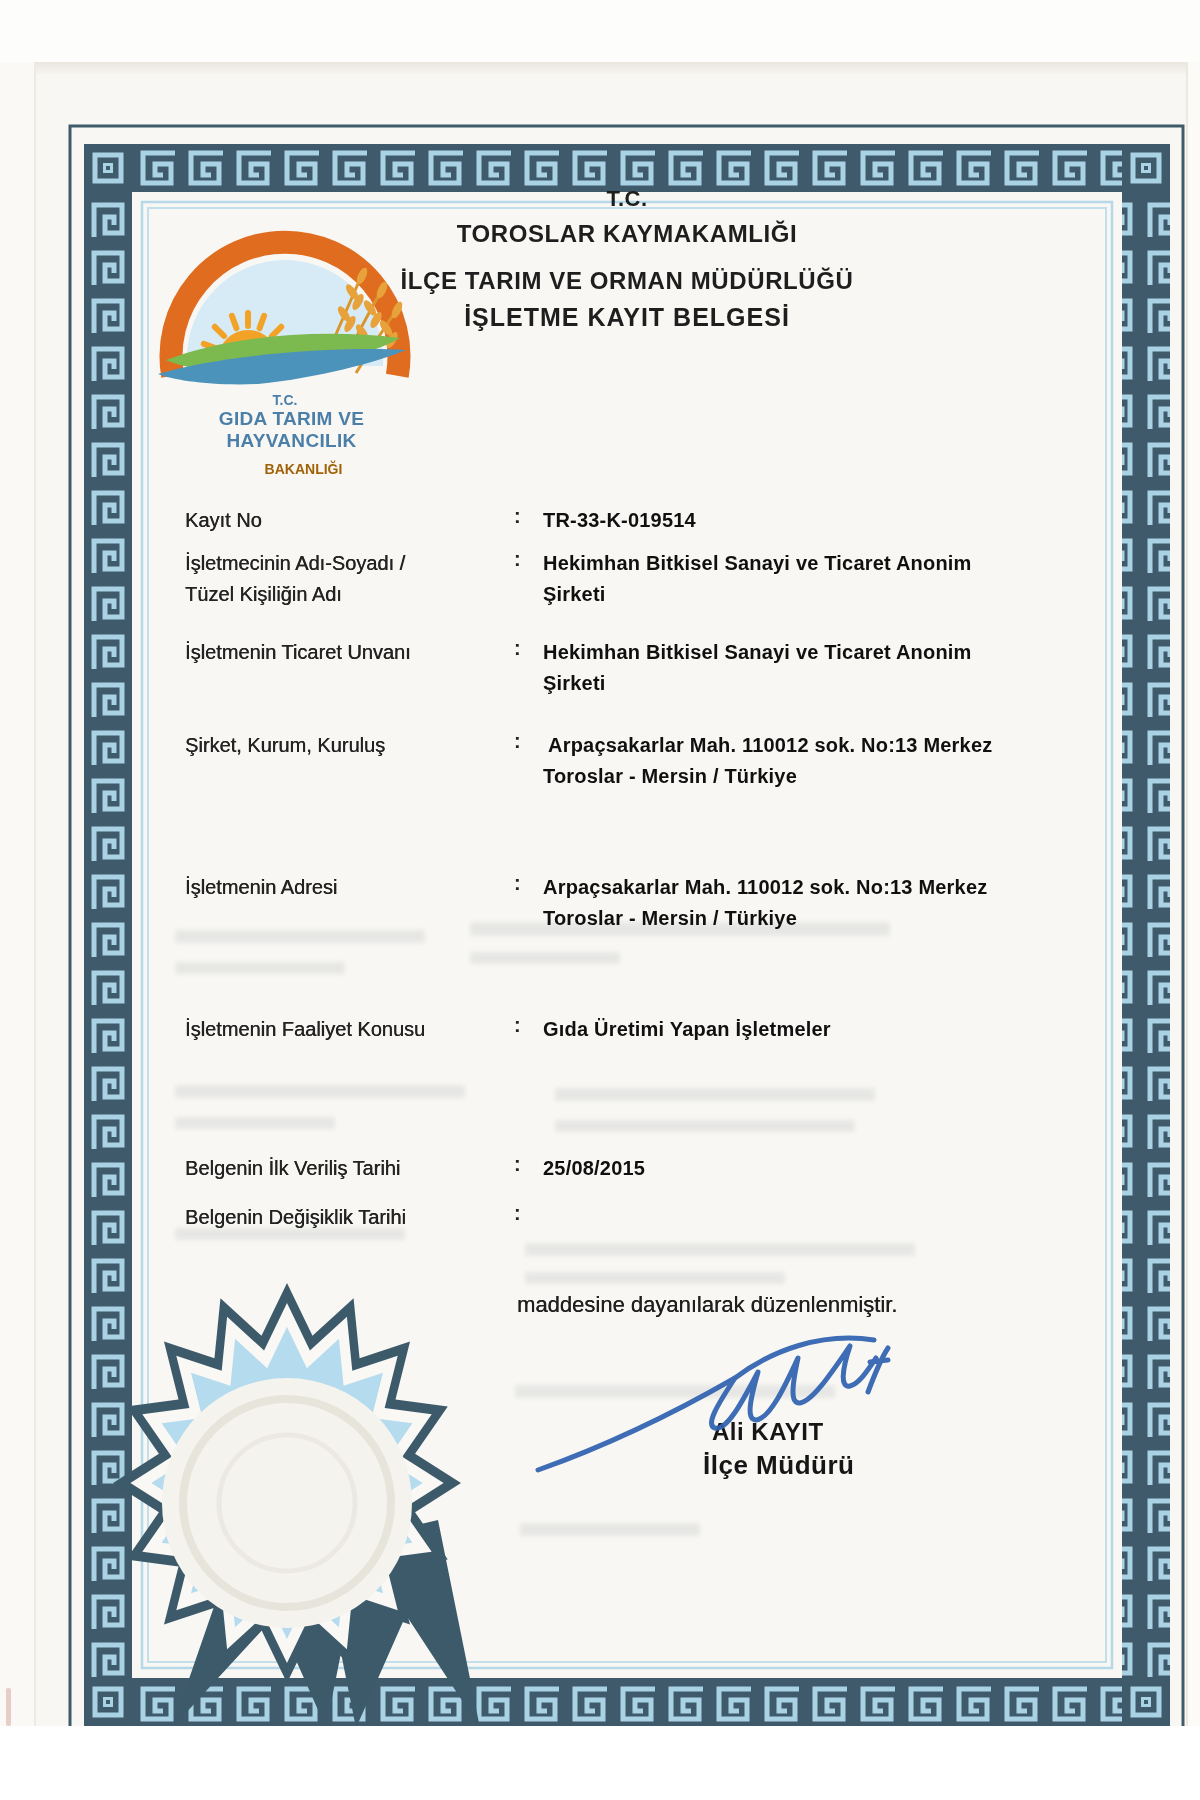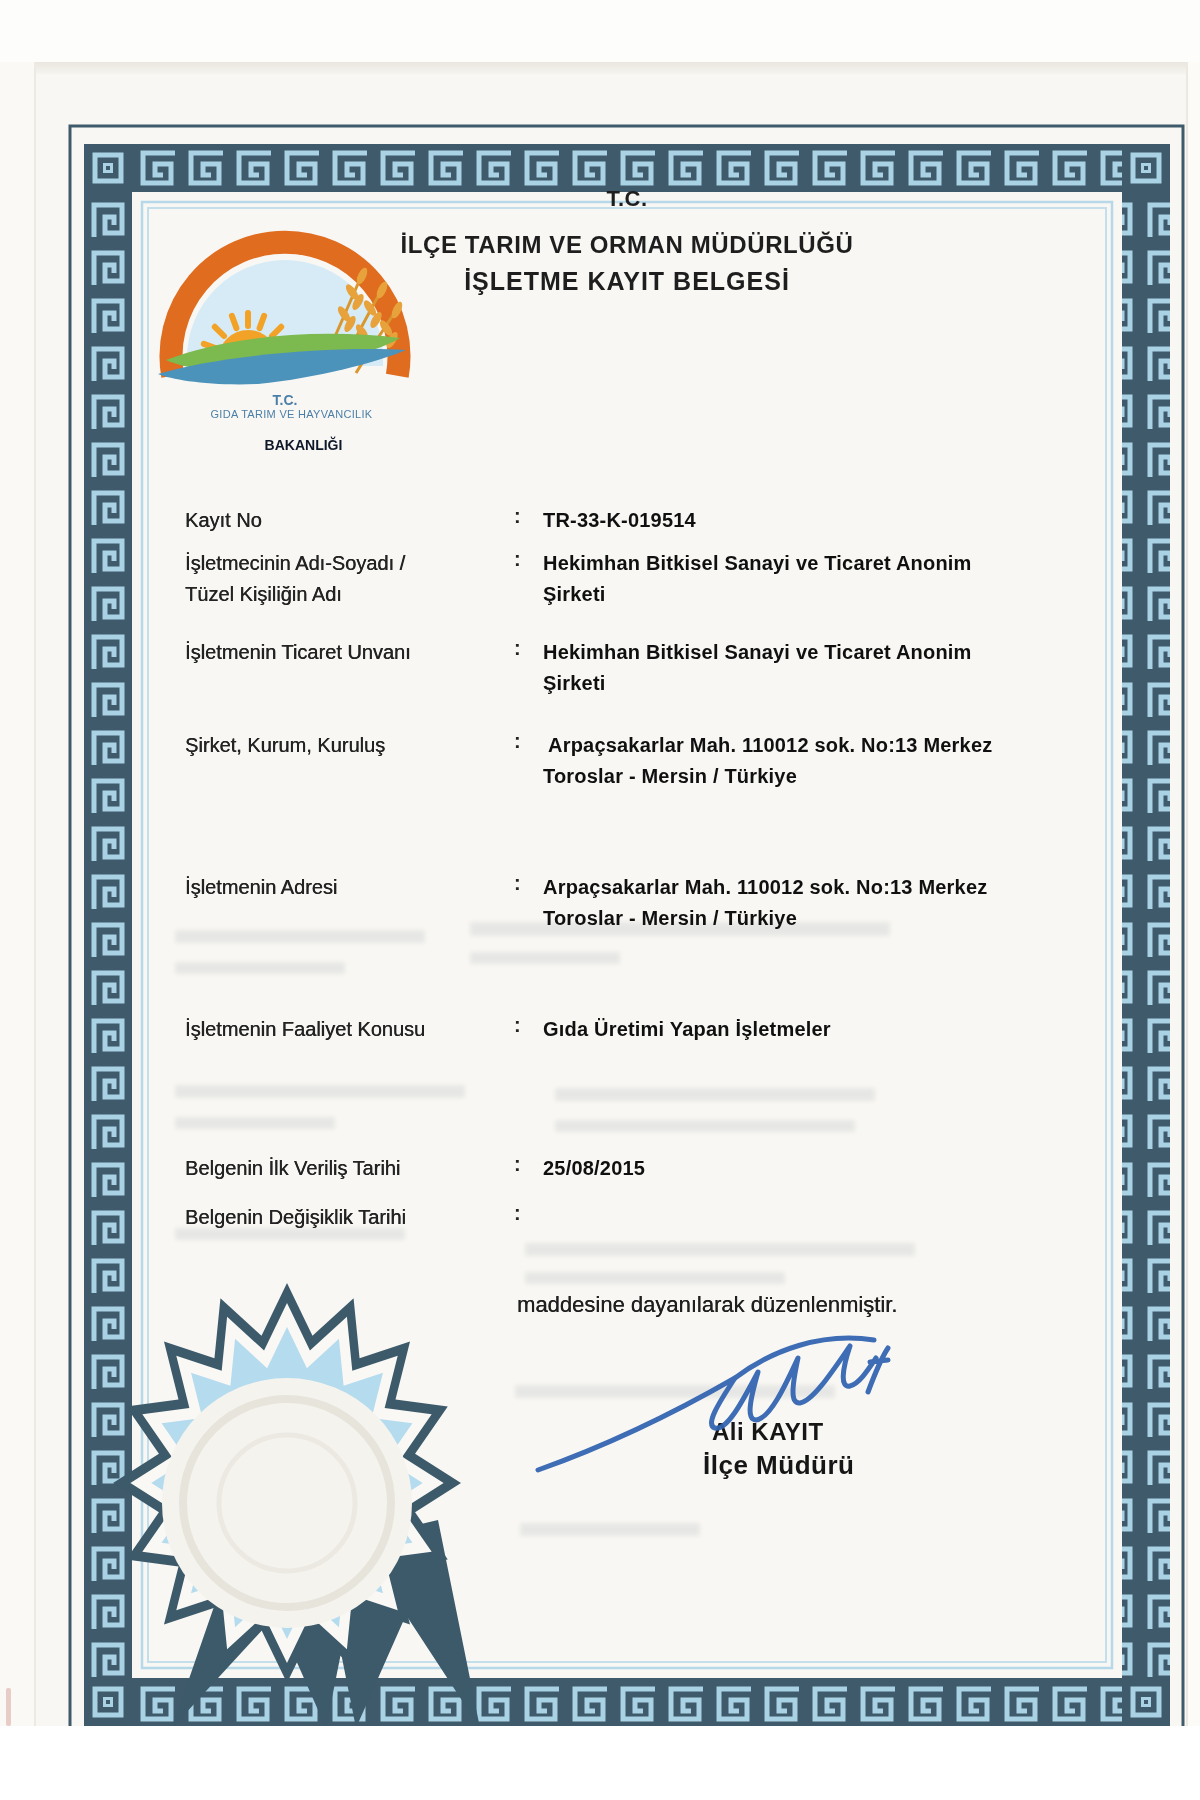--- a/index.html
+++ b/index.html
@@ -16,22 +16,22 @@
   .scan-mark{left:6px;top:1688px;width:5px;height:38px;background:#d9a79e;opacity:.55;border-radius:2px;}
   .ghost{position:absolute;background:#8f97a0;opacity:.16;filter:blur(2px);border-radius:2px;}
   
   #frame-svg{left:0;top:0;z-index:2;}
   #content{left:0;top:0;width:1200px;height:1800px;z-index:3;}
   #overlay-svg{left:0;top:0;z-index:4;pointer-events:none;}
   .zt{z-index:6;}
   
   #logo{left:148px;top:228px;width:274px;text-align:center;}
   .logo-tc{font-size:14px;font-weight:700;color:#4b7fa8;margin-top:2px;}
-  .logo-l1{font-size:11px;font-weight:400;color:#4b7fa8;letter-spacing:.3px;padding-left:13px;}
-  .logo-l2{font-size:14px;font-weight:700;color:#0f172a;margin-top:17px;padding-left:37px;}
+  .logo-l1{font-size:19px;font-weight:700;color:#4b7fa8;letter-spacing:.3px;padding-left:13px;}
+  .logo-l2{font-size:14px;font-weight:700;color:#a16207;margin-top:9px;padding-left:37px;}
   
   #header{left:132px;top:186px;width:990px;text-align:center;color:#1e1e1e;}
   .h-tc{font-size:22px;font-weight:700;letter-spacing:.5px;}
   .h-l1{font-size:24px;font-weight:700;letter-spacing:.6px;margin-top:8px;}
   .h-l2{font-size:24px;font-weight:700;letter-spacing:.6px;margin-top:19px;}
   .h-l3{font-size:25px;font-weight:700;letter-spacing:1px;margin-top:8px;}
   
   .frow{position:absolute;left:0;top:0;width:1100px;}
   .flabel{position:absolute;left:185px;top:0;width:300px;font-size:20px;color:#232323;
     text-shadow:.35px 0 0 #232323;line-height:31px;}
@@ -159,20 +159,21 @@
         <path d="M18 132 C80 108 170 100 252 110 C240 118 200 132 150 140 C100 148 45 144 18 132 Z" fill="#7cb94e"></path>
         <path d="M10 146 C70 128 180 118 258 122 C230 134 170 150 110 156 C62 158 25 152 10 146 Z" fill="#4c93bb"></path>
       </svg>
       <div class="logo-tc">T.C.</div>
       <div class="logo-l1">GIDA TARIM VE HAYVANCILIK</div>
       <div class="logo-l2">BAKANLIĞI</div>
     </div>
 
     <div id="header" class="abs">
       <div class="h-tc">T.C.</div>
+      <div class="h-l1">TOROSLAR KAYMAKAMLIĞI</div>
       <div class="h-l2">İLÇE TARIM VE ORMAN MÜDÜRLÜĞÜ</div>
       <div class="h-l3">İŞLETME KAYIT BELGESİ</div>
     </div>
 
     <div class="frow" style="top:505px">
       <div class="flabel">
           <span>Kayıt No</span>
           <span></span>
         </div>
       <div class="fcolon">:</div>

